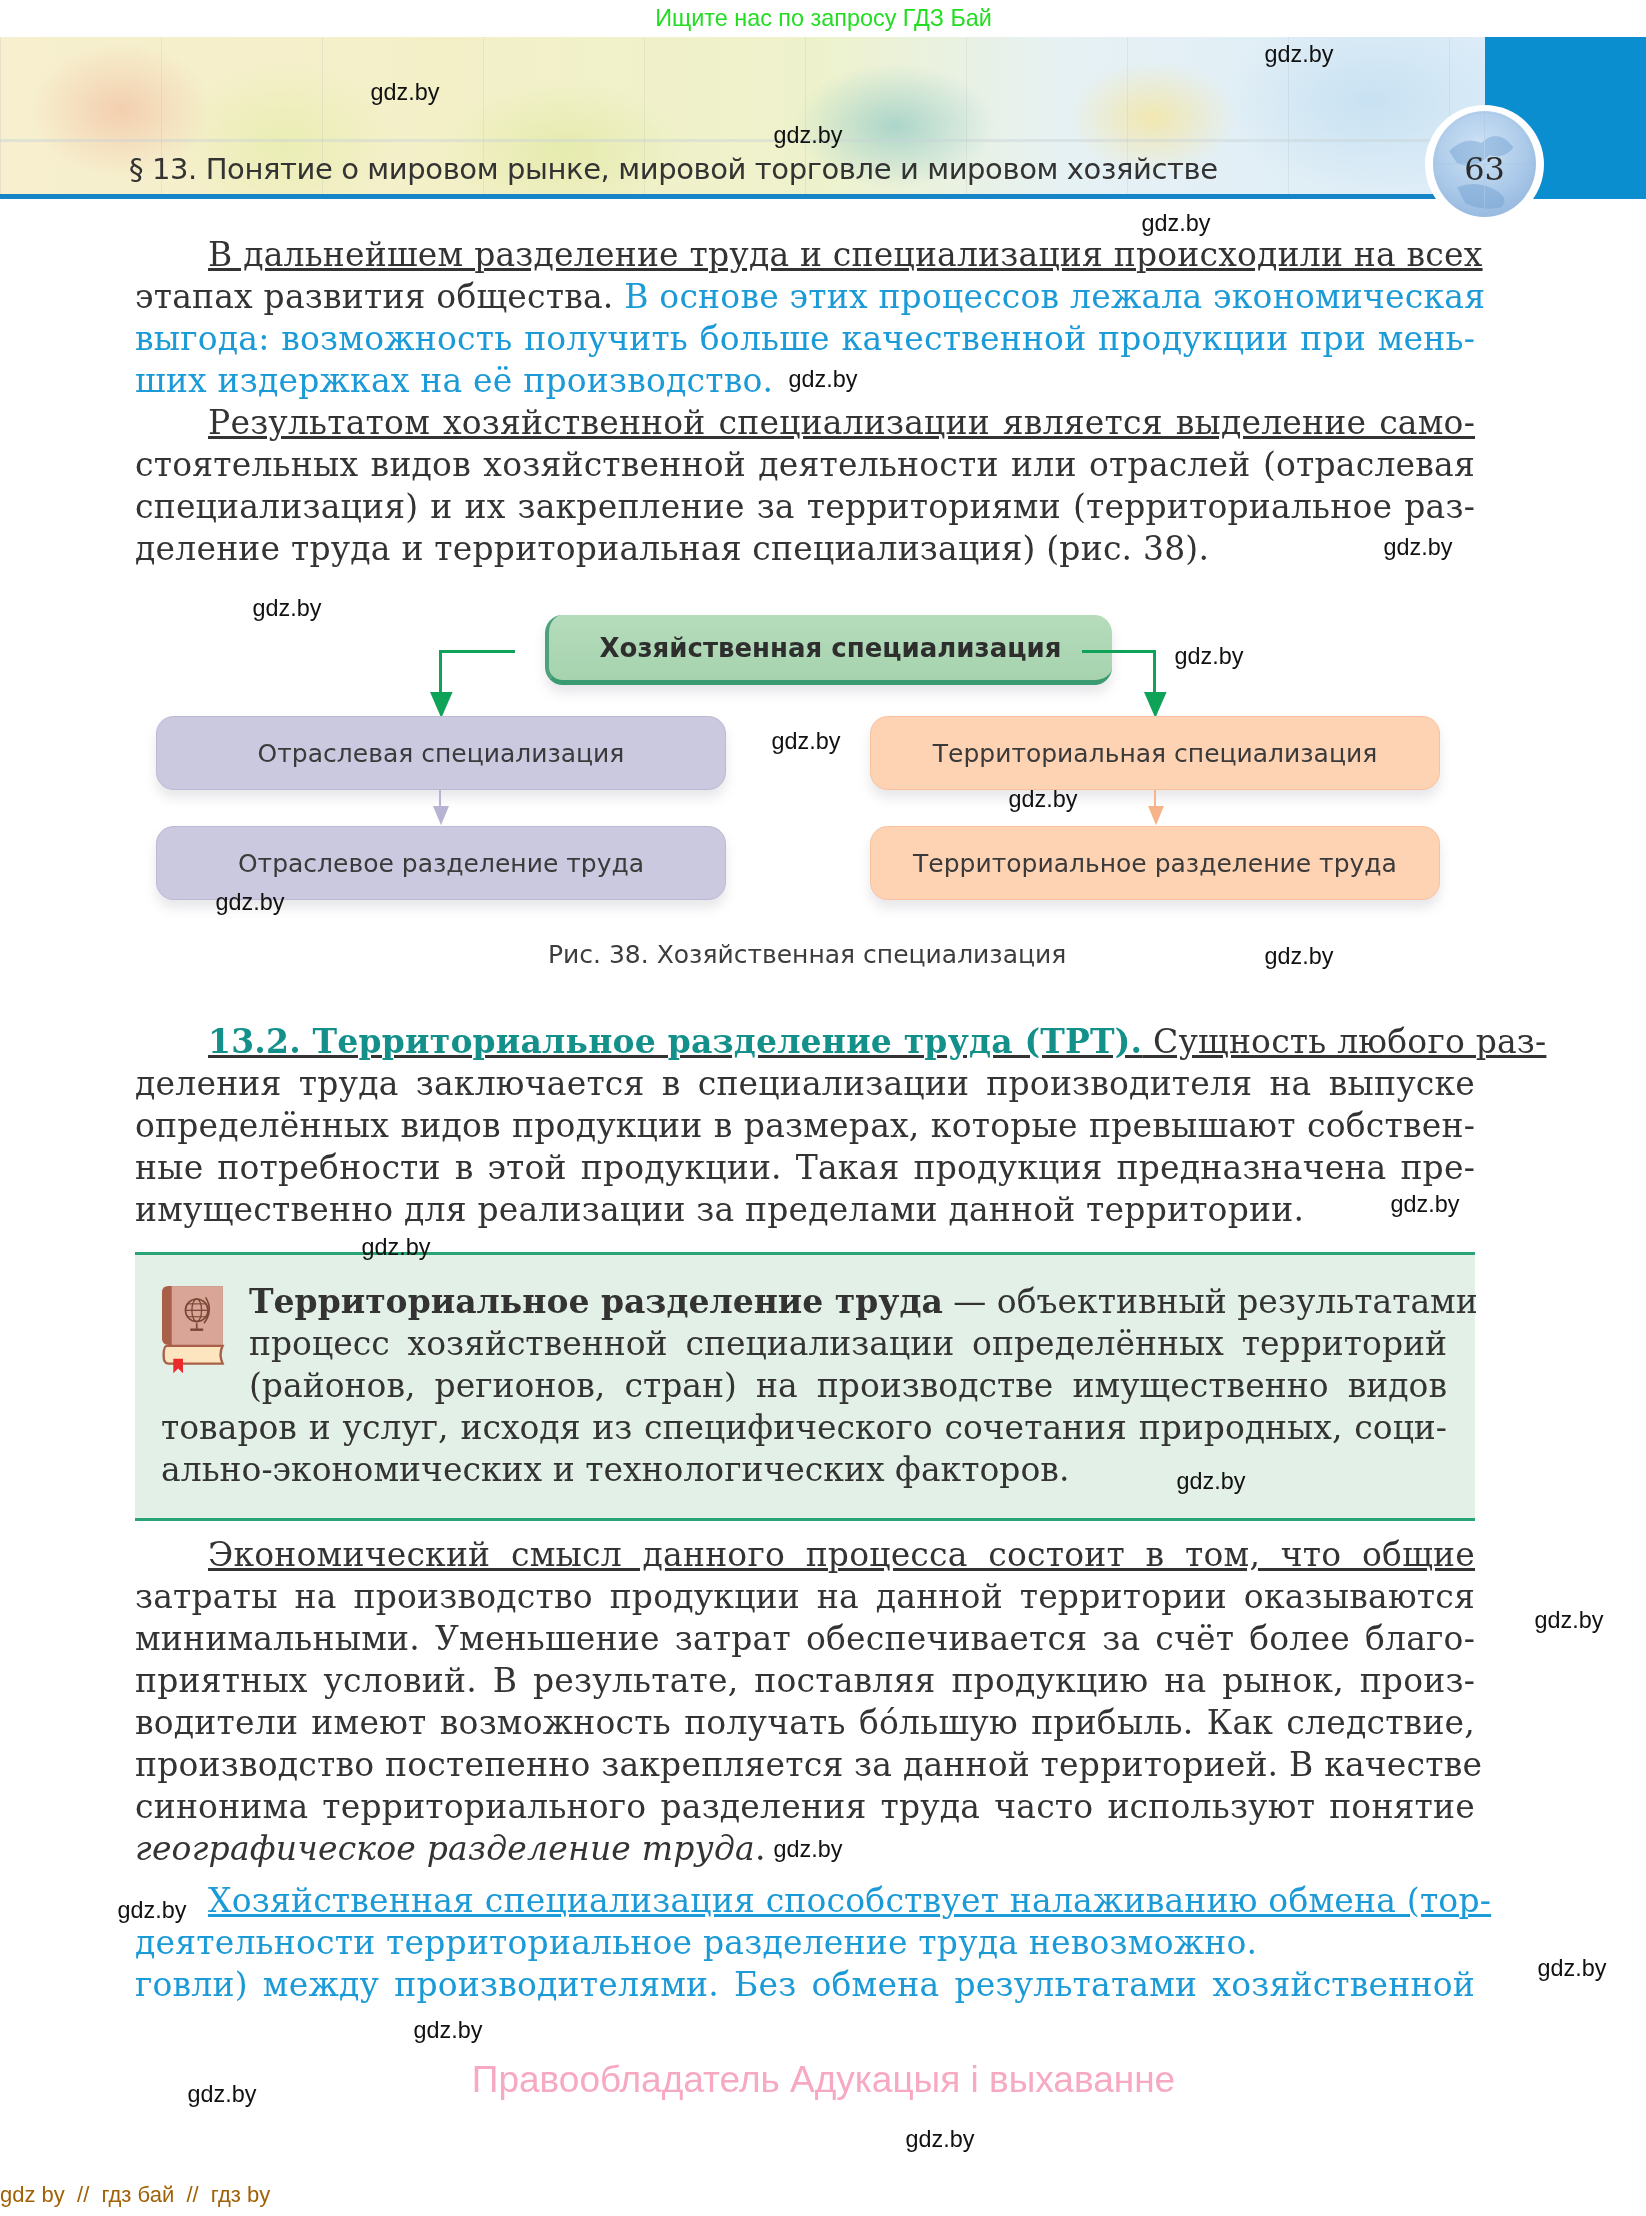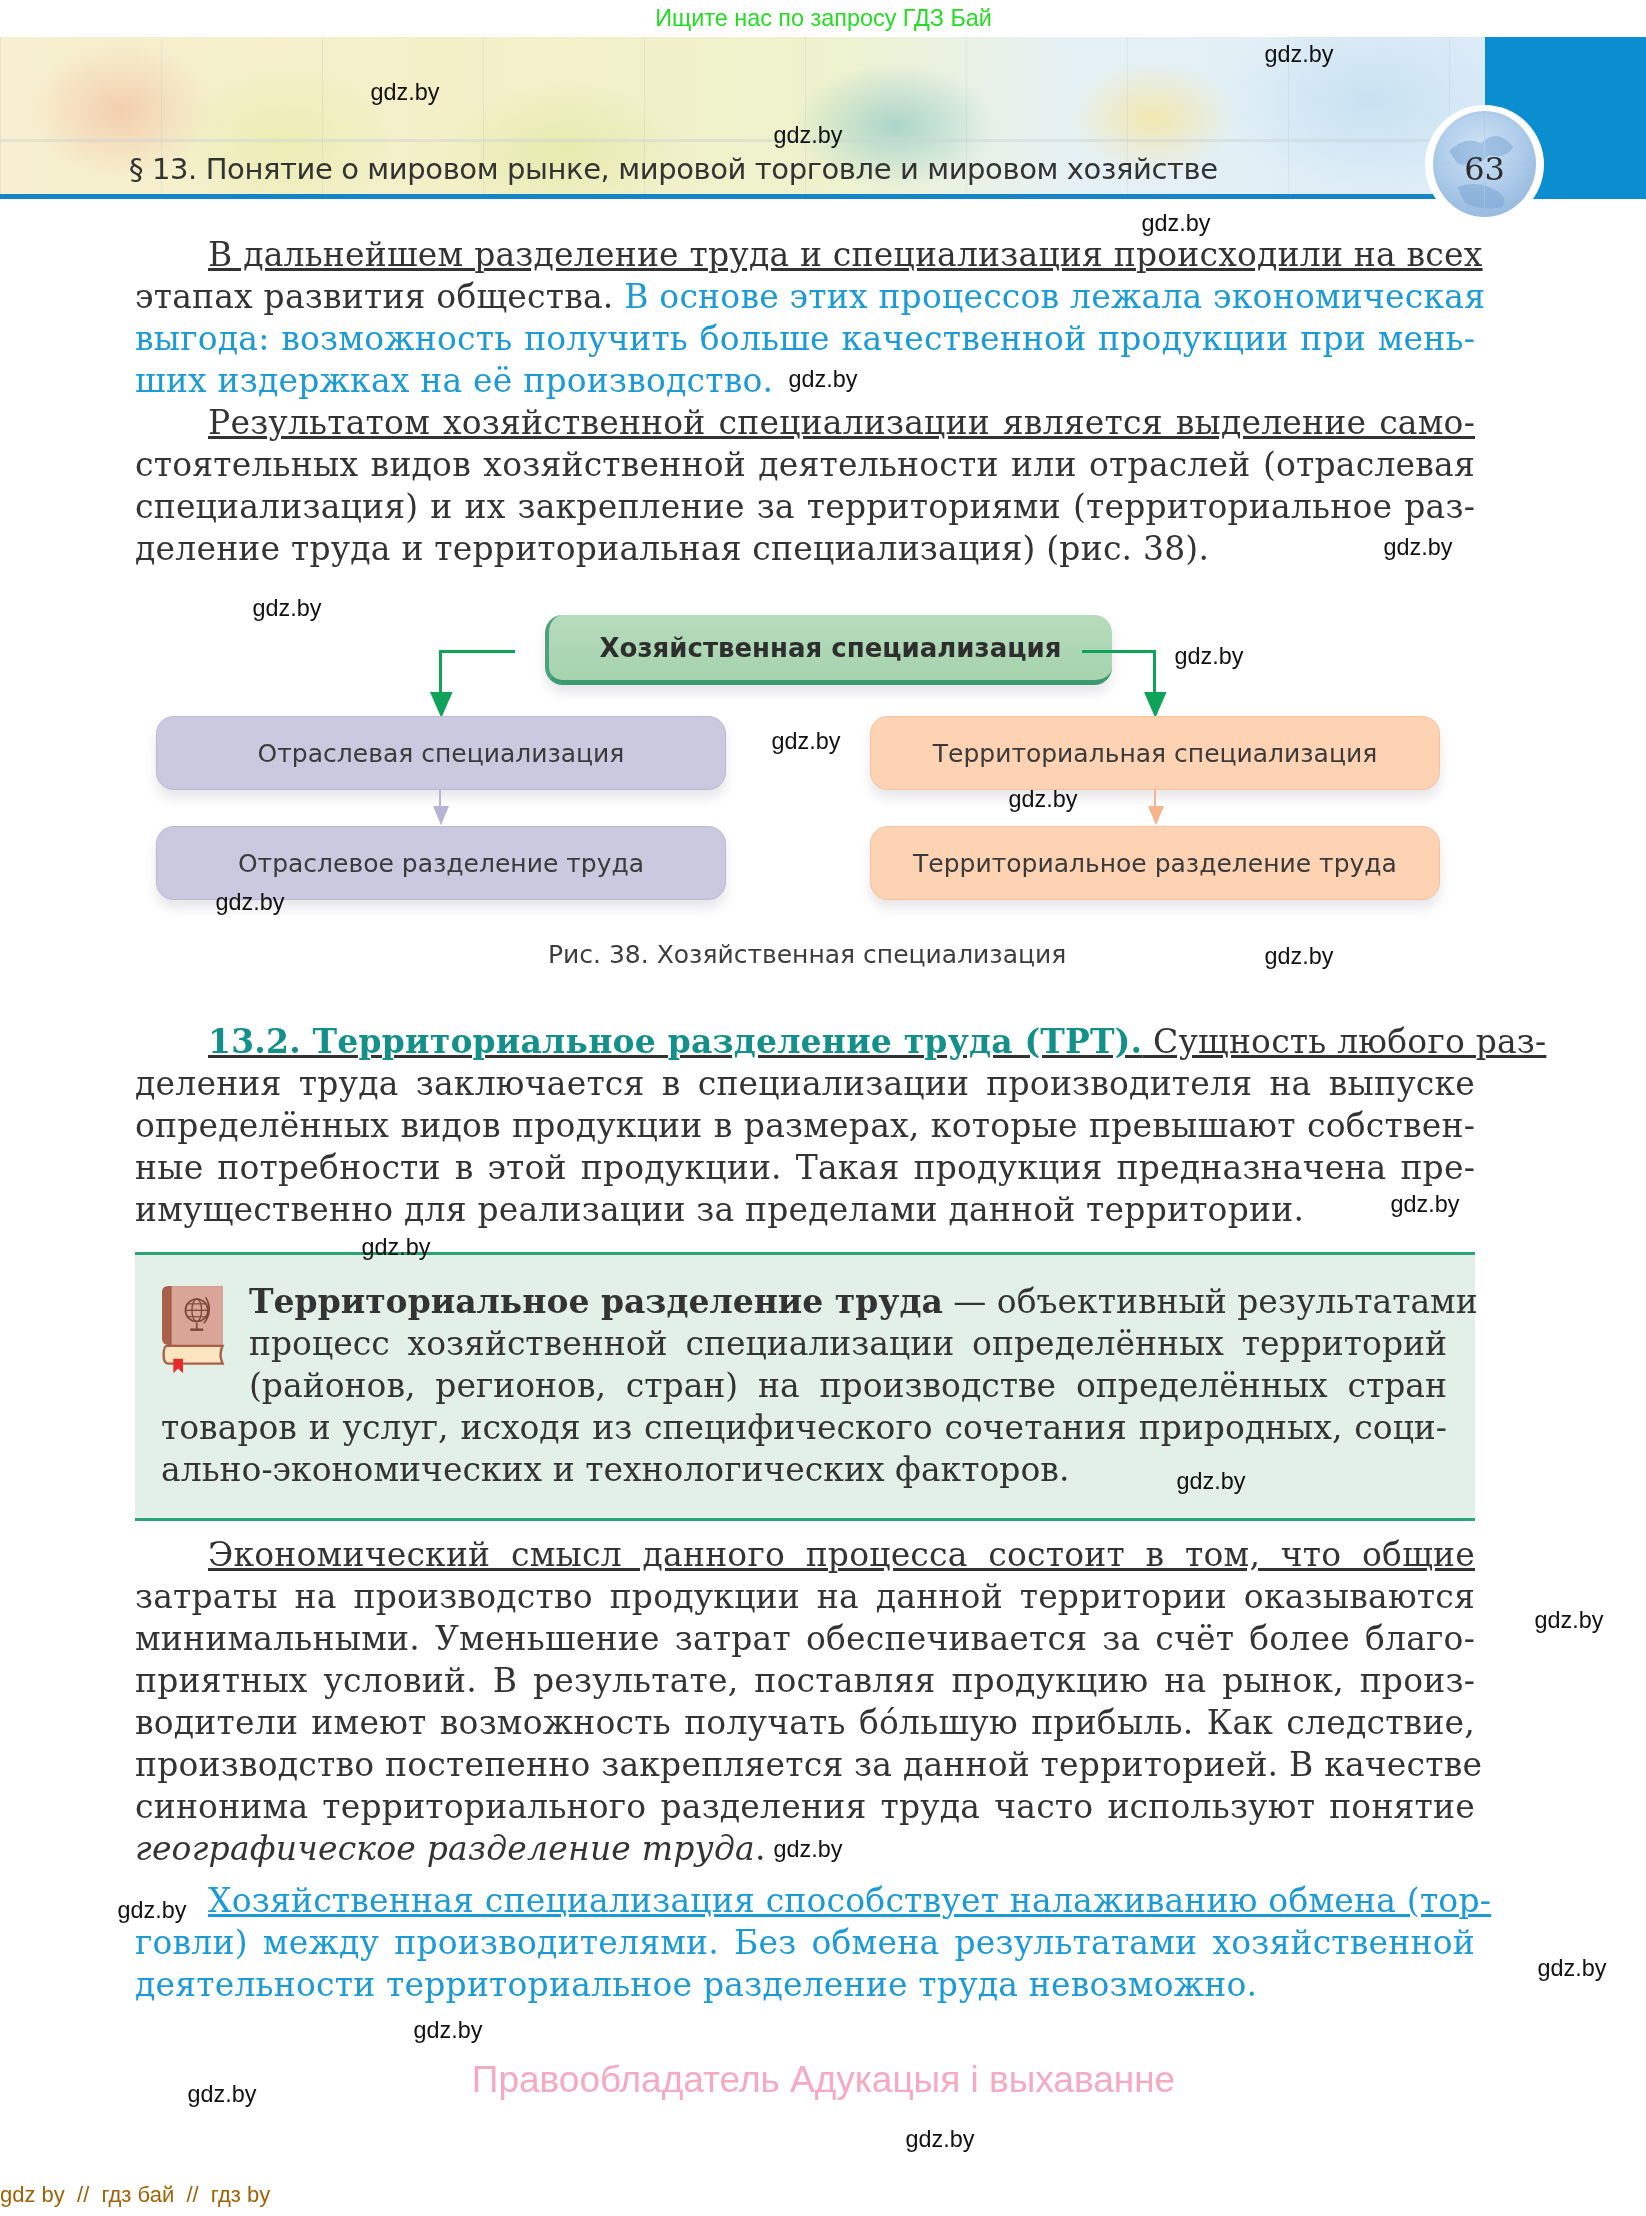--- a/index.html
+++ b/index.html
@@ -132,41 +132,41 @@
     <line x1="29" y1="30" x2="57" y2="30" stroke="#7a4736" stroke-width="1.6"></line>
     <line x1="31" y1="22" x2="55" y2="22" stroke="#7a4736" stroke-width="1.4"></line>
     <line x1="31" y1="38" x2="55" y2="38" stroke="#7a4736" stroke-width="1.4"></line>
     <path d="M54 14 Q64 30 52 46" fill="none" stroke="#7a4736" stroke-width="2"></path>
     <line x1="43" y1="46" x2="43" y2="53" stroke="#7a4736" stroke-width="2"></line>
     <line x1="35" y1="54" x2="51" y2="54" stroke="#7a4736" stroke-width="3"></line>
   </svg>
   <div class="def-text">
     <span class="line" style="padding-left:88px;"><span class="bold">Территориальное разделение труда</span><span> — объективный результатами</span></span>
     <span class="line" style="padding-left:88px;">процесс хозяйственной специализации определённых территорий</span>
-    <span class="line" style="padding-left:88px;">(районов, регионов, стран) на производстве определённых стран</span>
+    <span class="line" style="padding-left:88px;">(районов, регионов, стран) на производстве имущественно видов</span>
     <span class="line">товаров и услуг, исходя из специфического сочетания природных, соци-</span>
     <span class="line last">ально-экономических и технологических факторов.</span>
   </div>
 </div>
 
 <div class="text-block" style="top:1534px;">
   <span class="line indent">Экономический смысл данного процесса состоит в том, что общие</span>
   <span class="line">затраты на производство продукции на данной территории оказываются</span>
   <span class="line">минимальными. Уменьшение затрат обеспечивается за счёт более благо-</span>
   <span class="line">приятных условий. В результате, поставляя продукцию на рынок, произ-</span>
   <span class="line">водители имеют возможность получать бо́льшую прибыль. Как следствие,</span>
   <span class="line">производство постепенно закрепляется за данной территорией. В качестве</span>
   <span class="line">синонима территориального разделения труда часто используют понятие</span>
   <span class="line last"><span class="ital">географическое разделение труда</span><span>.</span></span>
 </div>
 
 <div class="text-block blue" style="top:1880px;">
   <span class="line indent">Хозяйственная специализация способствует налаживанию обмена (тор-</span>
+  <span class="line last">деятельности территориальное разделение труда невозможно.</span>
   <span class="line">говли) между производителями. Без обмена результатами хозяйственной</span>
-  <span class="line last">деятельности территориальное разделение труда невозможно.</span>
 </div>
 
 <div>
   <span class="wm" style="left:1299px;top:54px">gdz.by</span>
   <span class="wm" style="left:405px;top:92px">gdz.by</span>
   <span class="wm" style="left:808px;top:135px">gdz.by</span>
   <span class="wm" style="left:1176px;top:223px">gdz.by</span>
   <span class="wm" style="left:823px;top:379px">gdz.by</span>
   <span class="wm" style="left:1418px;top:547px">gdz.by</span>
   <span class="wm" style="left:287px;top:608px">gdz.by</span>

